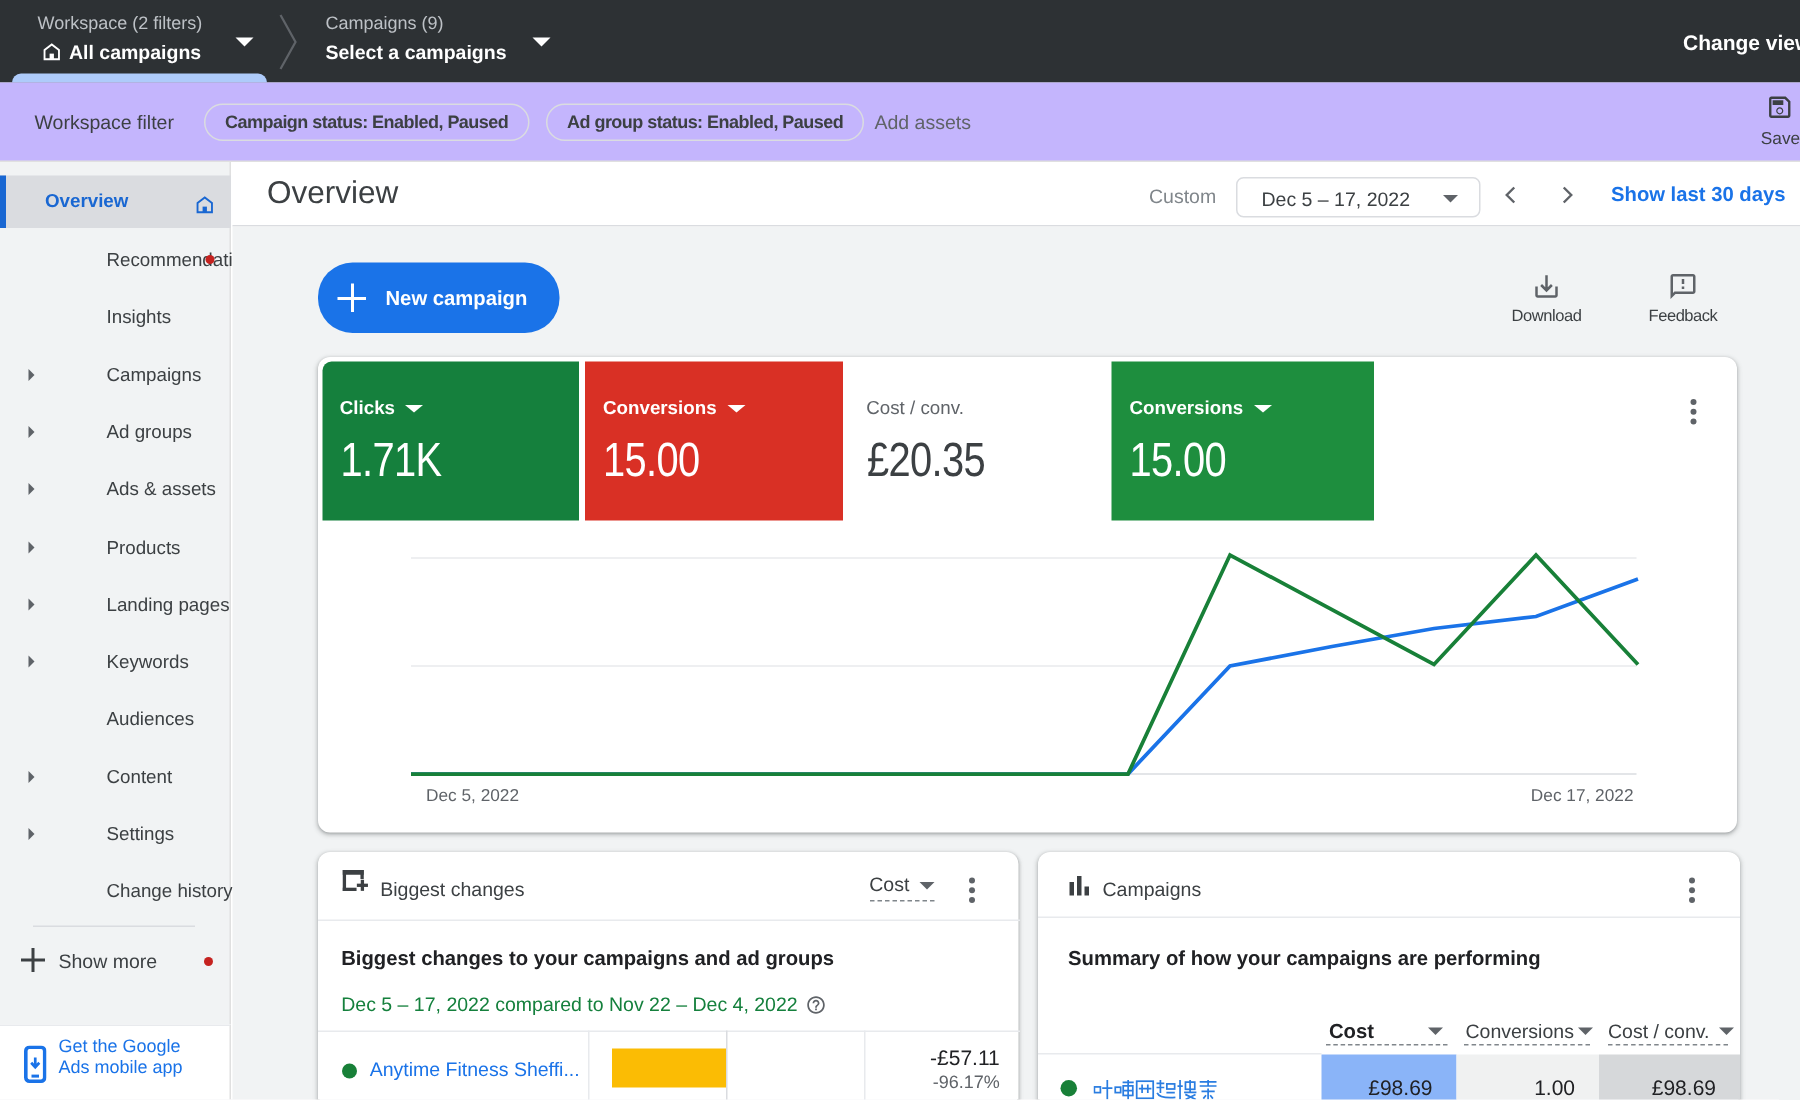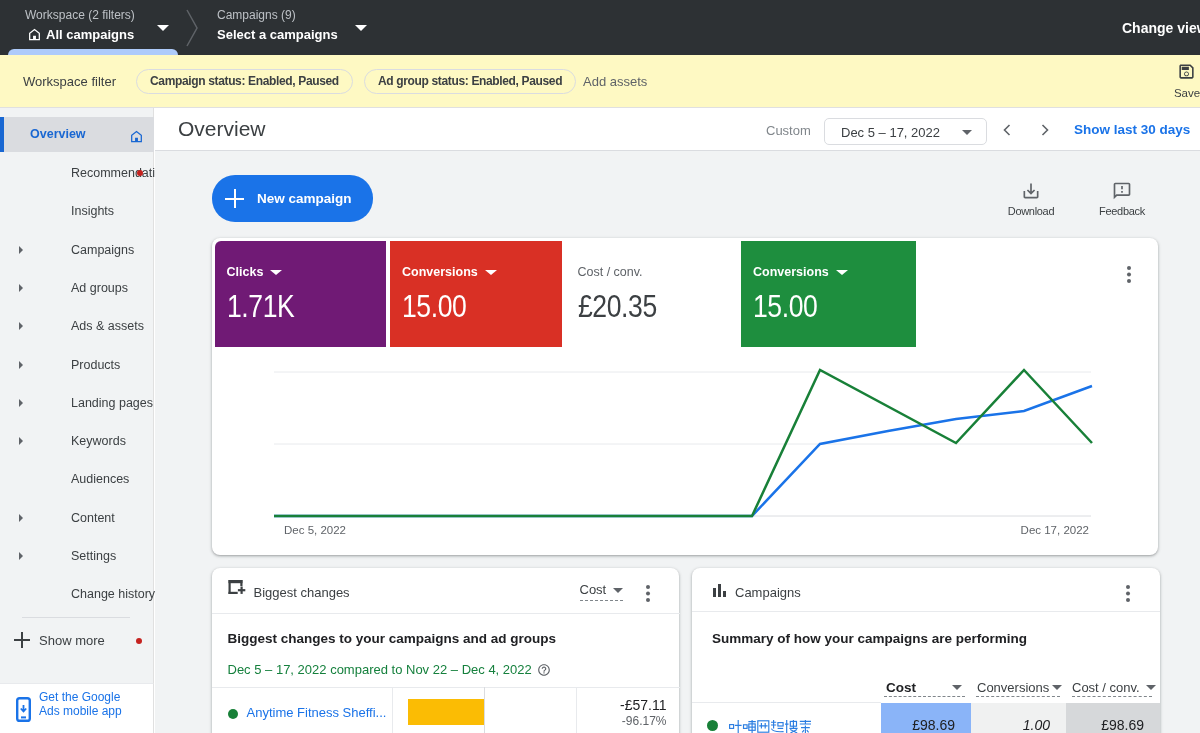--- a/index.html
+++ b/index.html
@@ -6,21 +6,21 @@
   html,body { width:1200px; height:733px; overflow:hidden; }
   body { font-family:"Liberation Sans", sans-serif; position:relative; background:#fff; }
   .abs { position:absolute; }
   
   #topbar { left:0; top:0; width:1200px; height:55px; background:#2d3134; }
   #wstab { left:8px; top:49px; width:170px; height:6px; background:#aecbfa; border-radius:8px 8px 0 0; }
   .tb-small { font-size:12px; color:#bdc1c6; white-space:nowrap; }
   .tb-big { font-size:13px; font-weight:bold; color:#fff; white-space:nowrap; }
   .caret-w { width:0; height:0; border-left:6px solid transparent; border-right:6px solid transparent; border-top:6px solid #fff; }
   
-  #filterrow { left:0; top:55px; width:1200px; height:53px; background:#fef9c3; border-bottom:1px solid #e0e0e0; }
+  #filterrow { left:0; top:55px; width:1200px; height:53px; background:#c4b5fd; border-bottom:1px solid #e0e0e0; }
   .chip { top:14px; height:25px; border:1px solid #dadce0; border-radius:13px; font-size:12px; letter-spacing:-0.35px; font-weight:bold; color:#3c4043; line-height:23px; padding:0 13px; white-space:nowrap; }
   
   #sidebar { left:0; top:108px; width:154px; height:575px; background:#f1f3f4; border-right:1px solid #e0e0e0; }
   .nav-item { left:0; width:154px; height:38px; font-size:12.5px; color:#3c4043; }
   .nav-label { position:absolute; left:30px; top:50%; transform:translateY(-50%); white-space:nowrap;margin-left:41px; }
   .nav-caret { position:absolute; left:19px; top:50%; margin-top:-4px; width:0; height:0; border-top:4px solid transparent; border-bottom:4px solid transparent; border-left:4.5px solid #5f6368; }
   #nav-sel { left:0; top:9px; width:154px; height:35px; background:#dadce0; border-left:4px solid #1967d2; }
   #mobilebox { left:0; top:683px; width:154px; height:50px; background:#fff; border-right:1px solid #e0e0e0; border-top:1px solid #e8eaed; }
   
   #mainheader { left:155px; top:108px; width:1045px; height:43px; background:#fff; border-bottom:1px solid #dadce0; }
@@ -168,21 +168,21 @@
   <svg class="abs" style="left:866px; top:30px;" width="20" height="20" viewBox="0 0 24 24">
       <path fill="#5f6368" d="M19 12v7H5v-7H3v7c0 1.1.9 2 2 2h14c1.1 0 2-.9 2-2v-7h-2zm-6 .67l2.59-2.58L17 11.5l-5 5-5-5 1.41-1.41L11 12.67V3h2v9.67z"></path>
     </svg>
   <div class="abs" style="left:845px; top:54px; width:62px; text-align:center; font-size:11px; letter-spacing:-0.3px; color:#3c4043;">Download</div>
   <svg class="abs" style="left:957px; top:30px;" width="20" height="20" viewBox="0 0 24 24">
       <path fill="#5f6368" d="M20 2H4c-1.1 0-2 .9-2 2v18l4-4h14c1.1 0 2-.9 2-2V4c0-1.1-.9-2-2-2zm0 14H5.17L4 17.17V4h16v12zM11 6h2v4h-2zm0 6h2v2h-2z"></path>
     </svg>
   <div class="abs" style="left:938px; top:54px; width:58px; text-align:center; font-size:11px; letter-spacing:-0.3px; color:#3c4043;">Feedback</div>
 
   <div class="card" style="left:56.5px; top:87px; width:946px; height:317px;">
-    <div class="abs" style="left:3px; top:3px; width:171.5px; height:106px; background:#701a75; border-radius:6px 0 0 0;">
+    <div class="abs" style="left:3px; top:3px; width:171.5px; height:106px; background:#15803d; border-radius:6px 0 0 0;">
       <div class="score-label">Clicks<span class="caret-s"></span></div>
       <div class="score-value">1.71K</div>
     </div>
     <div class="abs" style="left:178.5px; top:3px; width:171.5px; height:106px; background:#d93025;">
       <div class="score-label">Conversions<span class="caret-s"></span></div>
       <div class="score-value">15.00</div>
     </div>
     <div class="abs" style="left:354px; top:3px; width:171.5px; height:106px; background:#fff;">
       <div class="score-label" style="color:#5f6368; font-weight:normal;">Cost / conv.</div>
       <div class="score-value" style="color:#3c4043;">£20.35</div>
@@ -286,16 +286,16 @@
           <rect x="5.3" y="1.4" width="6.2" height="4.8"></rect>
           <path d="M8.4 0 V7.8 M4.4 8.3 H12.6 M5.2 9.6 L12.2 13 M12 9.6 L5.4 13"></path>
         </g>
 
         <g transform="translate(70)">
           <path d="M0.8 1.3 H12 M6.4 0 V4 M0.8 4 H12 M6.4 5.6 V13 M2 7.6 H10.8 M3.2 12.4 L5 10.2 M9.6 12.4 L7.8 10.2"></path>
         </g>
       </g>
     </svg>
     <div class="abs" style="left:189px; top:149px; width:74px; text-align:right; font-size:14px; color:#202124;">£98.69</div>
-    <div class="abs" style="left:279px; top:149px; width:79px; text-align:right; font-size:14px; color:#202124;font-style:italic;">1.00</div>
+    <div class="abs" style="left:279px; top:149px; width:79px; text-align:right; font-size:14px; color:#202124;">1.00</div>
     <div class="abs" style="left:374px; top:149px; width:78px; text-align:right; font-size:14px; color:#202124;">£98.69</div>
   </div>
 </div>
 
 </body></html>

